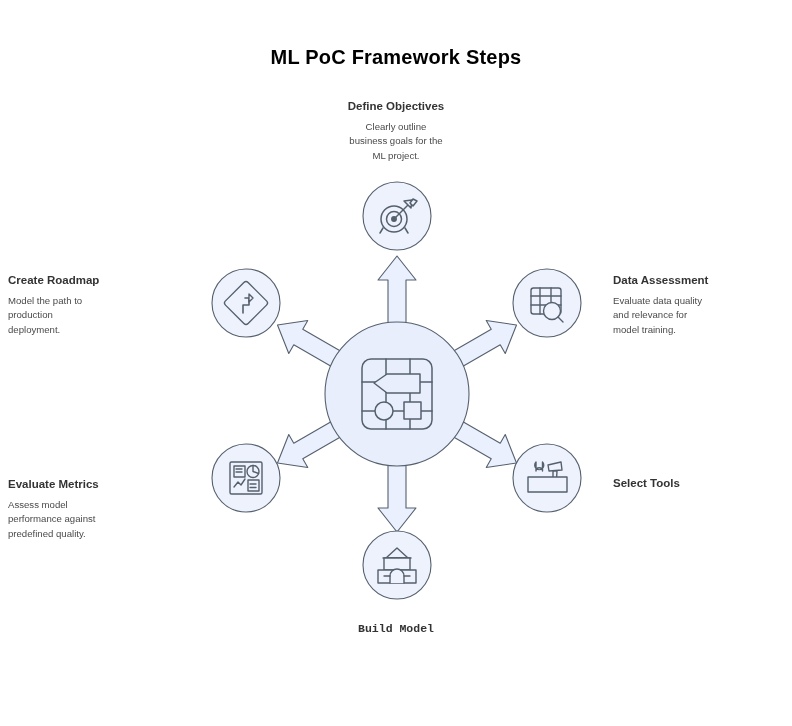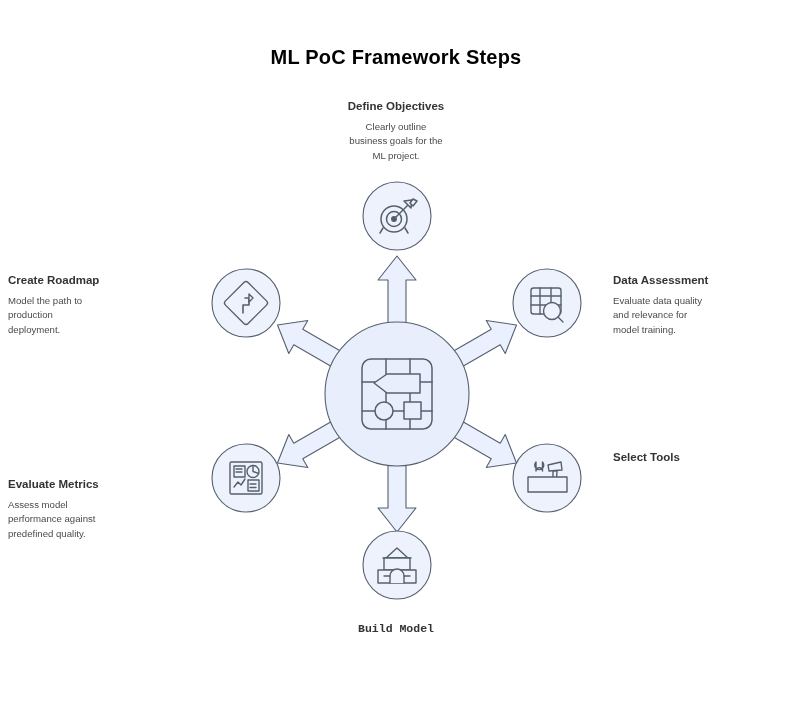--- a/index.html
+++ b/index.html
@@ -50,21 +50,21 @@
     line-height: 1.55;
     white-space: pre-line;
   }
   .align-center { text-align: center; }
   .align-left   { text-align: left; }
   .align-right  { }
 
   
   .label-top          { left: 311px; top: 99px;  }
   .label-right-top    { left: 613px; top: 273px; }
-  .label-right-bottom { left: 613px; top: 450px; }
+  .label-right-bottom { left: 613px; top: 476px; }
   .label-bottom       { left: 311px; top: 621px; font-family: Liberation Mono, monospace; }
   .label-left-bottom  { left: 8px;   top: 450px; margin-top: 27px; }
   .label-left-top     { left: 8px;   top: 273px; }
 
   
   #diagram-svg {
     position: absolute;
     left: 0;
     top: 0;
     width: 792px;

